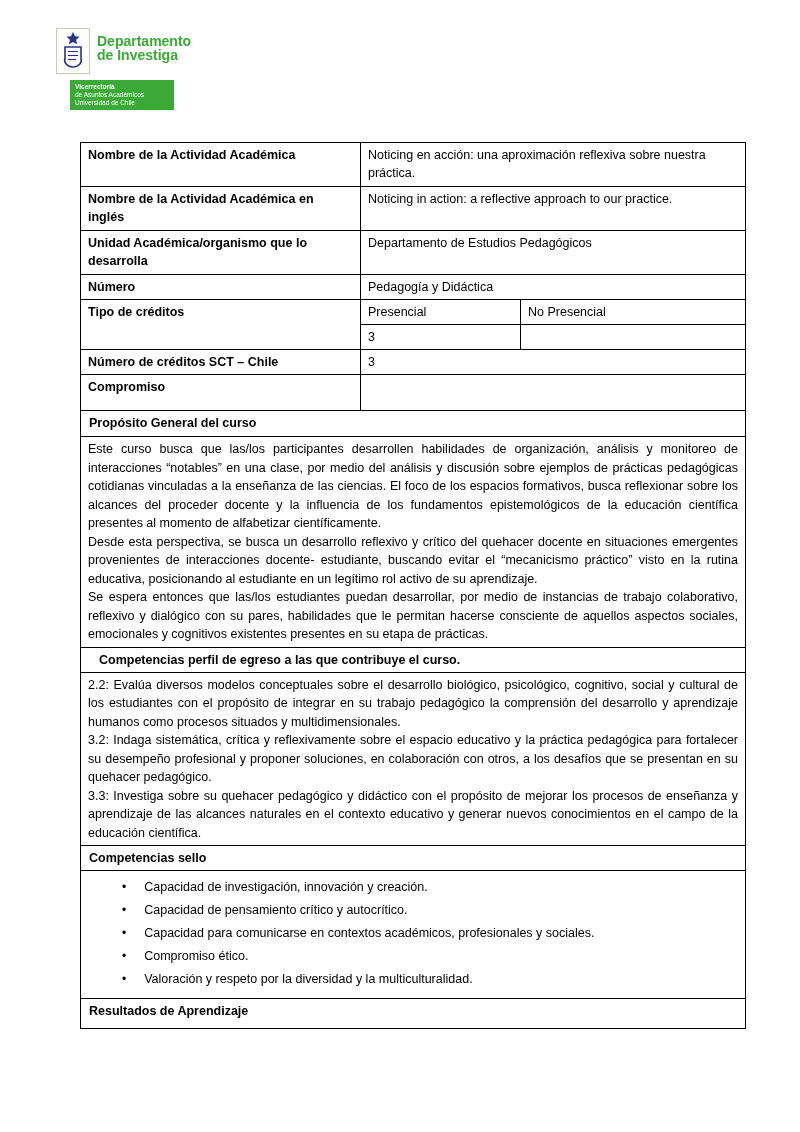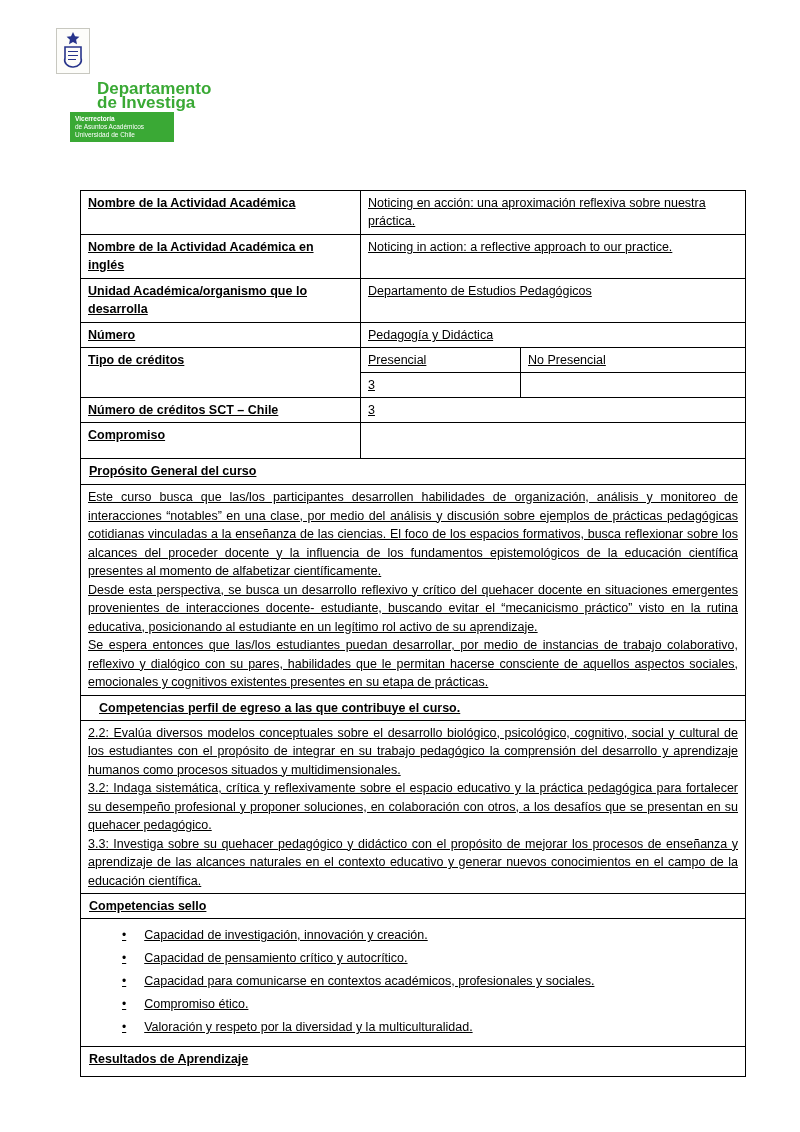--- a/index.html
+++ b/index.html
@@ -7,33 +7,33 @@
   body {
     width:800px; height:1132px;
     font-family:"Liberation Sans", sans-serif;
     color:#000;
   }
   .page { position:relative; width:800px; height:1132px; padding:28px 56px 0 56px; }
 
   
   .logo { width:170px; }
   .logo-top { display:flex; align-items:flex-start; gap:7px; }
-  .logo-name { color:var(--brand-green,#3aa935); font-weight:bold; font-size:17px; line-height:14px; padding-top:6px;margin-top:48px; }
+  .logo-name { color:var(--brand-green,#3aa935); font-weight:bold; font-size:14px; line-height:14px; padding-top:6px; }
   .logo-sub {
     background:var(--brand-green,#3aa935); color:#fff;
     font-size:6.5px; line-height:8px; padding:3px 5px;
     margin-top:2px; margin-left:14px; width:104px;
   }
   .logo-sub div:first-child { font-weight:bold; }
 
   
   .doc-title { text-align:center; font-weight:bold; font-size:13px; margin-top:28px; letter-spacing:0.2px; }
 
   
-  table { border-collapse:collapse; width:665px; margin:48px 0 0 24px; table-layout:fixed;text-decoration:underline; }
+  table { border-collapse:collapse; width:665px; margin:32px 0 0 24px; table-layout:fixed; }
   td {
     border:1px solid #000;
     font-size:12.5px; line-height:18px;
     padding:3px 7px; vertical-align:top;
     overflow:hidden;
   }
   td.label { font-weight:bold; }
   td.heading { font-weight:bold;padding-left:8px; }
   td.body { line-height:18.5px; }
   td.body p { text-align:justify; }

